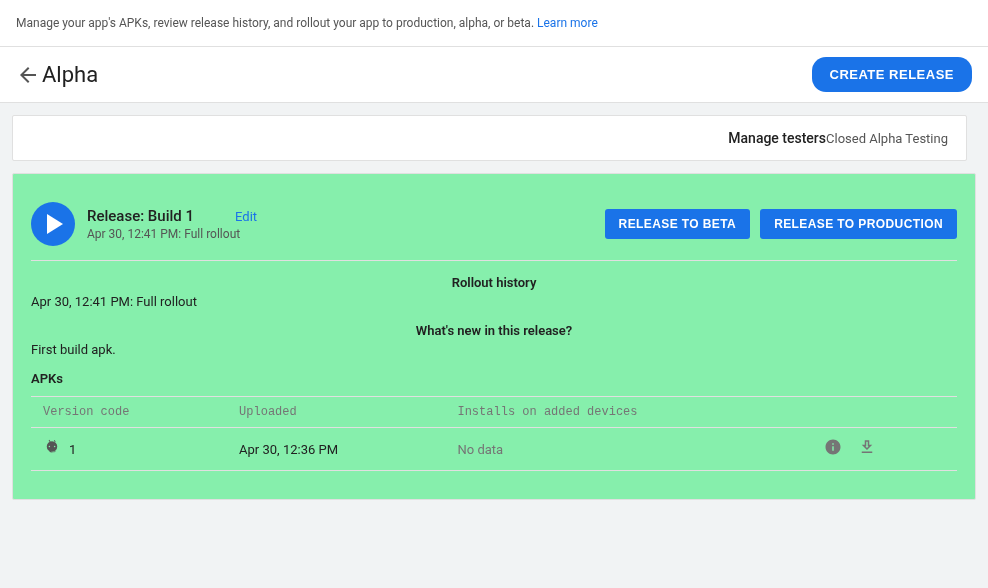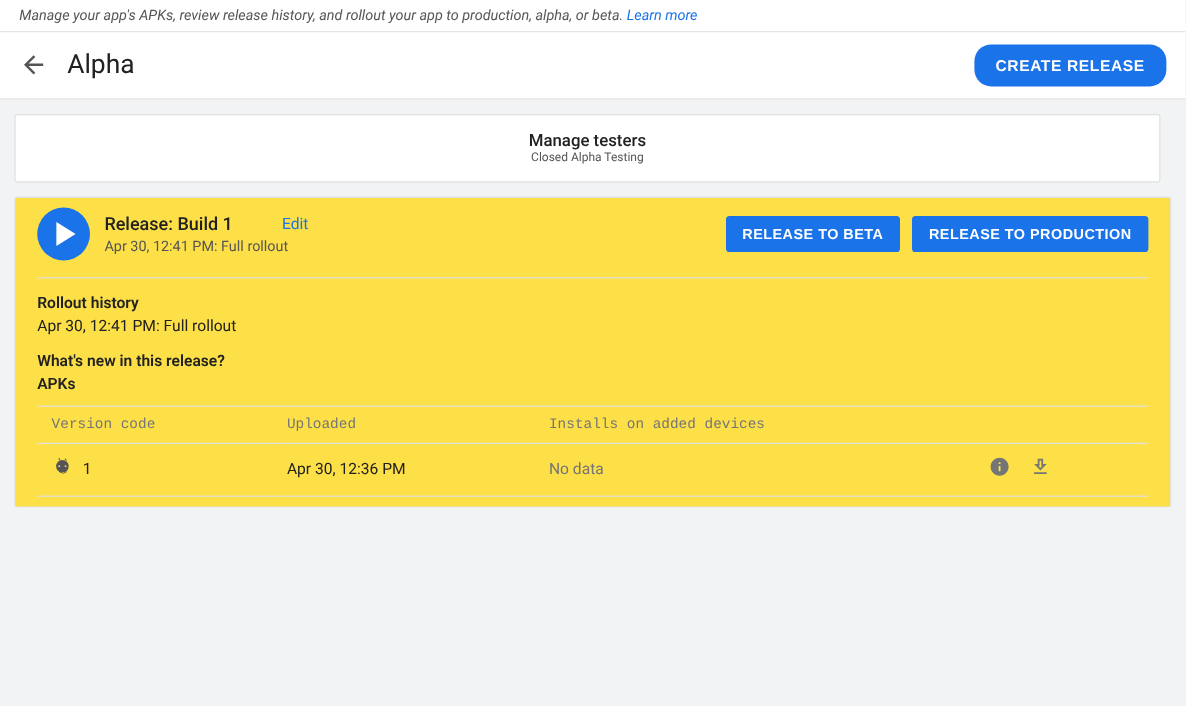--- a/index.html
+++ b/index.html
@@ -6,45 +6,44 @@
     body {
       font-family: 'Roboto', Arial, sans-serif;
       font-size: 13px;
       color: #212121;
       background: #f1f3f4;
       width: 988px;
     }
 
     .top-bar {
       background: #fff;
-      padding: 6px 16px;
+      padding: 16px 16px;
       font-size: 12px;
       color: #555;
       border-bottom: 1px solid #e0e0e0;
-      font-style: italic;
     }
 
     .top-bar a {
       color: #1a73e8;
       text-decoration: none;
     }
 
     .header-row {
       background: #fff;
       display: flex;
       align-items: center;
       justify-content: space-between;
       padding: 10px 16px;
       border-bottom: 1px solid #e0e0e0;
     }
 
     .header-left {
       display: flex;
-      align-items: flex-start;
-      gap: 16px;
+      align-items: center;
+      gap: 2px;
     }
 
     .back-arrow {
       color: #555;
       font-size: 18px;
       cursor: pointer;
       display: flex;
       align-items: center;
     }
 
@@ -69,40 +68,39 @@
 
     .manage-testers-bar {
       background: #fff;
       display: flex;
       align-items: center;
       justify-content: flex-end;
       margin: 12px 21px 0 12px;
       padding: 14px 18px;
       border: 1px solid #e0e0e0;
       border-radius: 2px;
-      flex-direction: column;
     }
 
     .manage-testers-label {
       font-size: 14px;
       font-weight: 500;
       color: #212121;
     }
 
     .closed-alpha-label {
-      font-size: 10px;
+      font-size: 13px;
       color: #555;
     }
 
     .release-card {
-      background: #fde047;
+      background: #86efac;
       margin: 12px 12px 0 12px;
       border: 1px solid #e0e0e0;
       border-radius: 2px;
-      padding: 8px 18px;
+      padding: 28px 18px;
     }
 
     .release-header {
       display: flex;
       align-items: center;
       justify-content: space-between;
       margin-bottom: 6px;
     }
 
     .release-header-left {
@@ -184,20 +182,21 @@
       border: none;
       border-top: 1px solid #e0e0e0;
       margin: 14px 0;
     }
 
     .section-label {
       font-size: 13px;
       font-weight: 600;
       color: #212121;
       margin-bottom: 4px;
+      text-align: center;
     }
 
     .section-text {
       font-size: 13px;
       color: #212121;
       margin-bottom: 14px;
     }
 
     .apk-section-label {
       font-size: 13px;
@@ -310,20 +309,21 @@
       <button class="release-to-btn">RELEASE TO PRODUCTION</button>
     </div>
   </div>
 
   <hr class="divider">
 
   <div class="section-label">Rollout history</div>
   <div class="section-text">Apr 30, 12:41 PM: Full rollout</div>
 
   <div class="section-label">What's new in this release?</div>
+  <div class="section-text">First build apk.</div>
 
   <div class="apk-section-label">APKs</div>
 
   <table class="apk-table">
     <thead class="apk-table-header">
       <tr>
         <th>Version code</th>
         <th>Uploaded</th>
         <th>Installs on added devices</th>
         <th></th>

